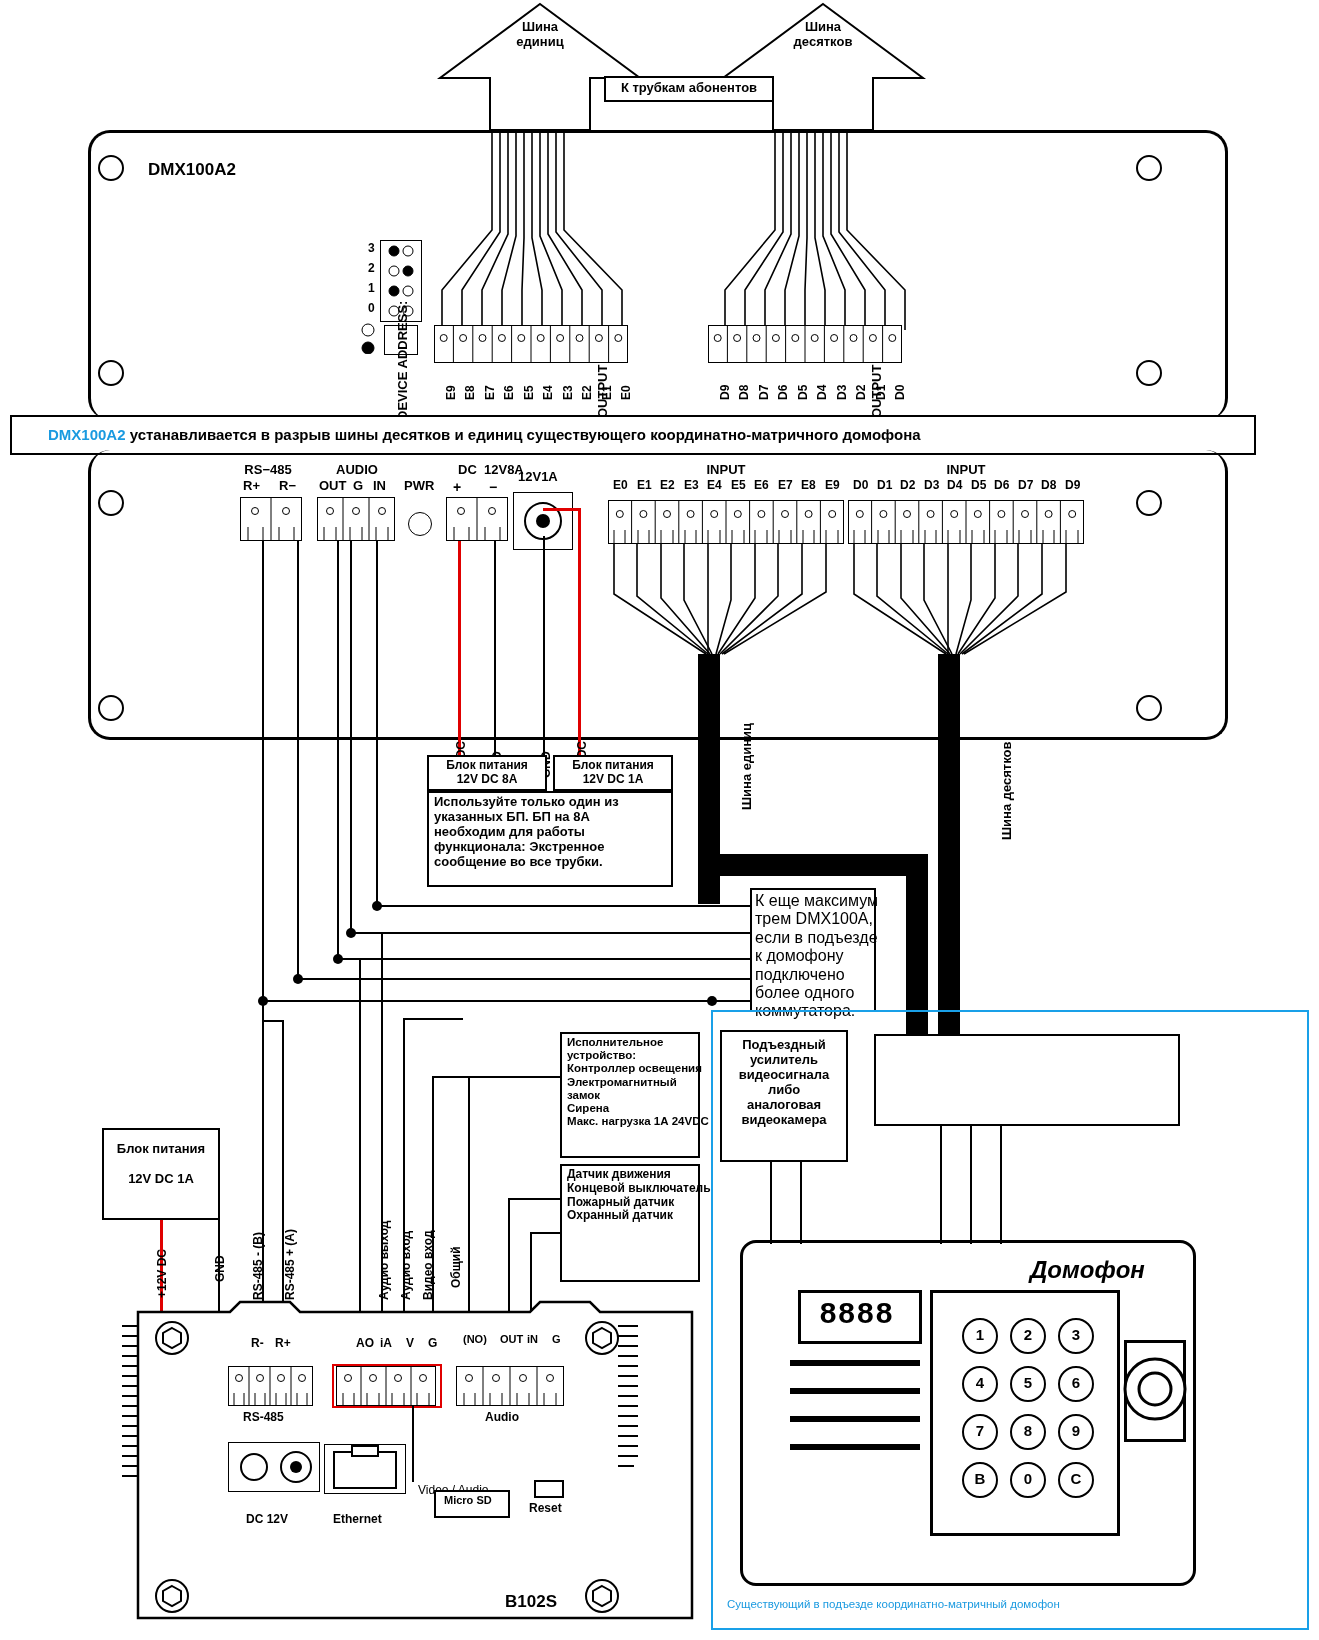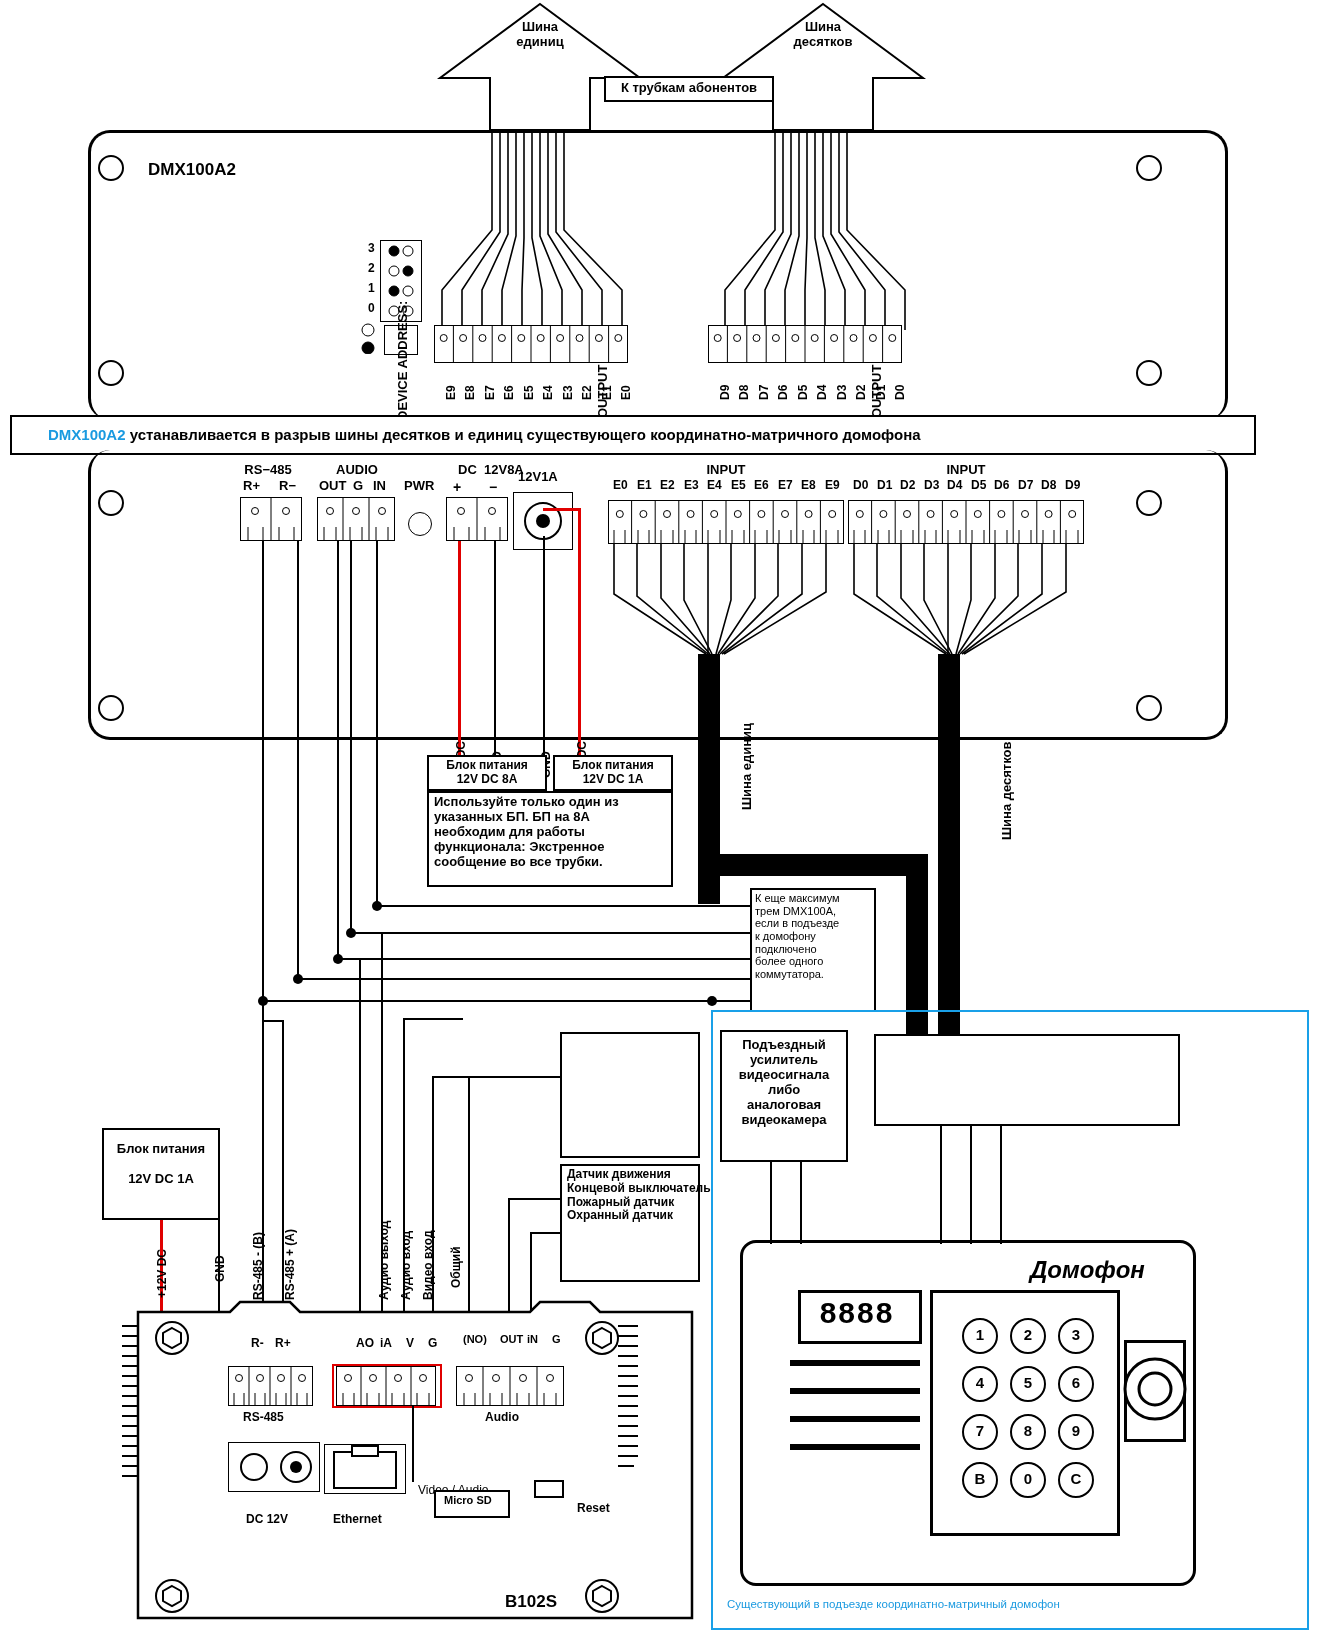--- a/index.html
+++ b/index.html
@@ -415,21 +415,21 @@
 12V DC 1A</div>
 
   <div class="box" style="left:427px;top:791px;width:246px;height:96px;"></div>
   <div class="txt b" style="left:434px;top:795px;width:240px;font-size:13px;">Используйте только один из
 указанных БП. БП на 8А
 необходим для работы
 функционала: Экстренное
 сообщение во все трубки.</div>
 
   <div class="box" style="left:750px;top:888px;width:126px;height:124px;"></div>
-  <div class="txt" style="left:755px;top:892px;width:124px;font-size:11px;">К еще максимум
+  <div class="txt" style="left:755px;top:892px;width:124px;font-size:16px;">К еще максимум
 трем DMX100A,
 если в подъезде
 к домофону
 подключено
 более одного
 коммутатора.</div>
 
   <div class="line" style="left:376px;top:905px;width:376px;height:2px;"></div>
   <div class="line" style="left:350px;top:932px;width:402px;height:2px;"></div>
   <div class="line" style="left:337px;top:958px;width:415px;height:2px;"></div>
@@ -462,20 +462,27 @@
   <div class="line" style="left:403px;top:1018px;width:60px;height:2px;"></div>
   <div class="line" style="left:432px;top:1076px;width:2px;height:256px;"></div>
   <div class="line" style="left:432px;top:1076px;width:130px;height:2px;"></div>
   <div class="line" style="left:468px;top:1076px;width:2px;height:256px;"></div>
   <div class="line" style="left:508px;top:1198px;width:2px;height:134px;"></div>
   <div class="line" style="left:508px;top:1198px;width:54px;height:2px;"></div>
   <div class="line" style="left:530px;top:1232px;width:2px;height:100px;"></div>
   <div class="line" style="left:530px;top:1232px;width:32px;height:2px;"></div>
 
   <div class="box" style="left:560px;top:1032px;width:140px;height:126px;"></div>
+  <div class="txt b" style="left:567px;top:1036px;width:136px;font-size:11.5px;">Исполнительное
+устройство:
+Контроллер освещения
+Электромагнитный
+замок
+Сирена
+Макс. нагрузка 1А 24VDC</div>
 
   <div class="box" style="left:560px;top:1164px;width:140px;height:118px;"></div>
   <div class="txt b" style="left:567px;top:1168px;width:136px;font-size:12px;">Датчик движения
 Концевой выключатель
 Пожарный датчик
 Охранный датчик</div>
 
   <div class="bluebox" style="left:711px;top:1010px;width:598px;height:620px;"></div>
   <div class="txt blue" style="left:727px;top:1598px;font-size:11.5px;">Существующий в подъезде координатно-матричный домофон</div>
 
@@ -682,21 +689,21 @@
   <svg class="abs" style="left:324px;top:1444px;width:82px;height:50px;">
     <rect x="10" y="8" width="62" height="36" fill="#fff" stroke="#000" stroke-width="2"></rect>
     <rect x="28" y="2" width="26" height="10" fill="#fff" stroke="#000" stroke-width="2"></rect>
   </svg>
   <div class="txt b" style="left:333px;top:1513px;font-size:12px;">Ethernet</div>
 
   <div class="abs" style="left:434px;top:1490px;width:72px;height:24px;border:2px solid #000;background:#fff;"></div>
   <div class="txt b" style="left:444px;top:1494px;font-size:11px;color:#000;">Micro SD</div>
 
   <div class="abs" style="left:534px;top:1480px;width:26px;height:14px;border:2px solid #000;background:#fff;"></div>
-  <div class="txt b" style="left:529px;top:1502px;font-size:12px;margin-left:48px;">Reset</div>
+  <div class="txt b" style="left:529px;top:1502px;font-size:12px;">Reset</div>
 
   <div class="txt b" style="left:505px;top:1592px;font-size:17px;">B102S</div>
 
   <div class="abs" style="left:740px;top:1240px;width:450px;height:340px;border:3px solid #000;border-radius:16px;background:#fff;"></div>
   <div class="txt b" style="left:1030px;top:1256px;font-size:24px;font-style:italic;">Домофон</div>
 
   <div class="abs" style="left:798px;top:1290px;width:118px;height:48px;border:3px solid #000;background:#fff;"></div>
   <div class="txt b ctr" style="left:798px;top:1296px;width:118px;font-size:30px;letter-spacing:2px;">8888</div>
 
   <div class="abs" style="left:790px;top:1360px;width:130px;height:6px;background:#000;"></div>

